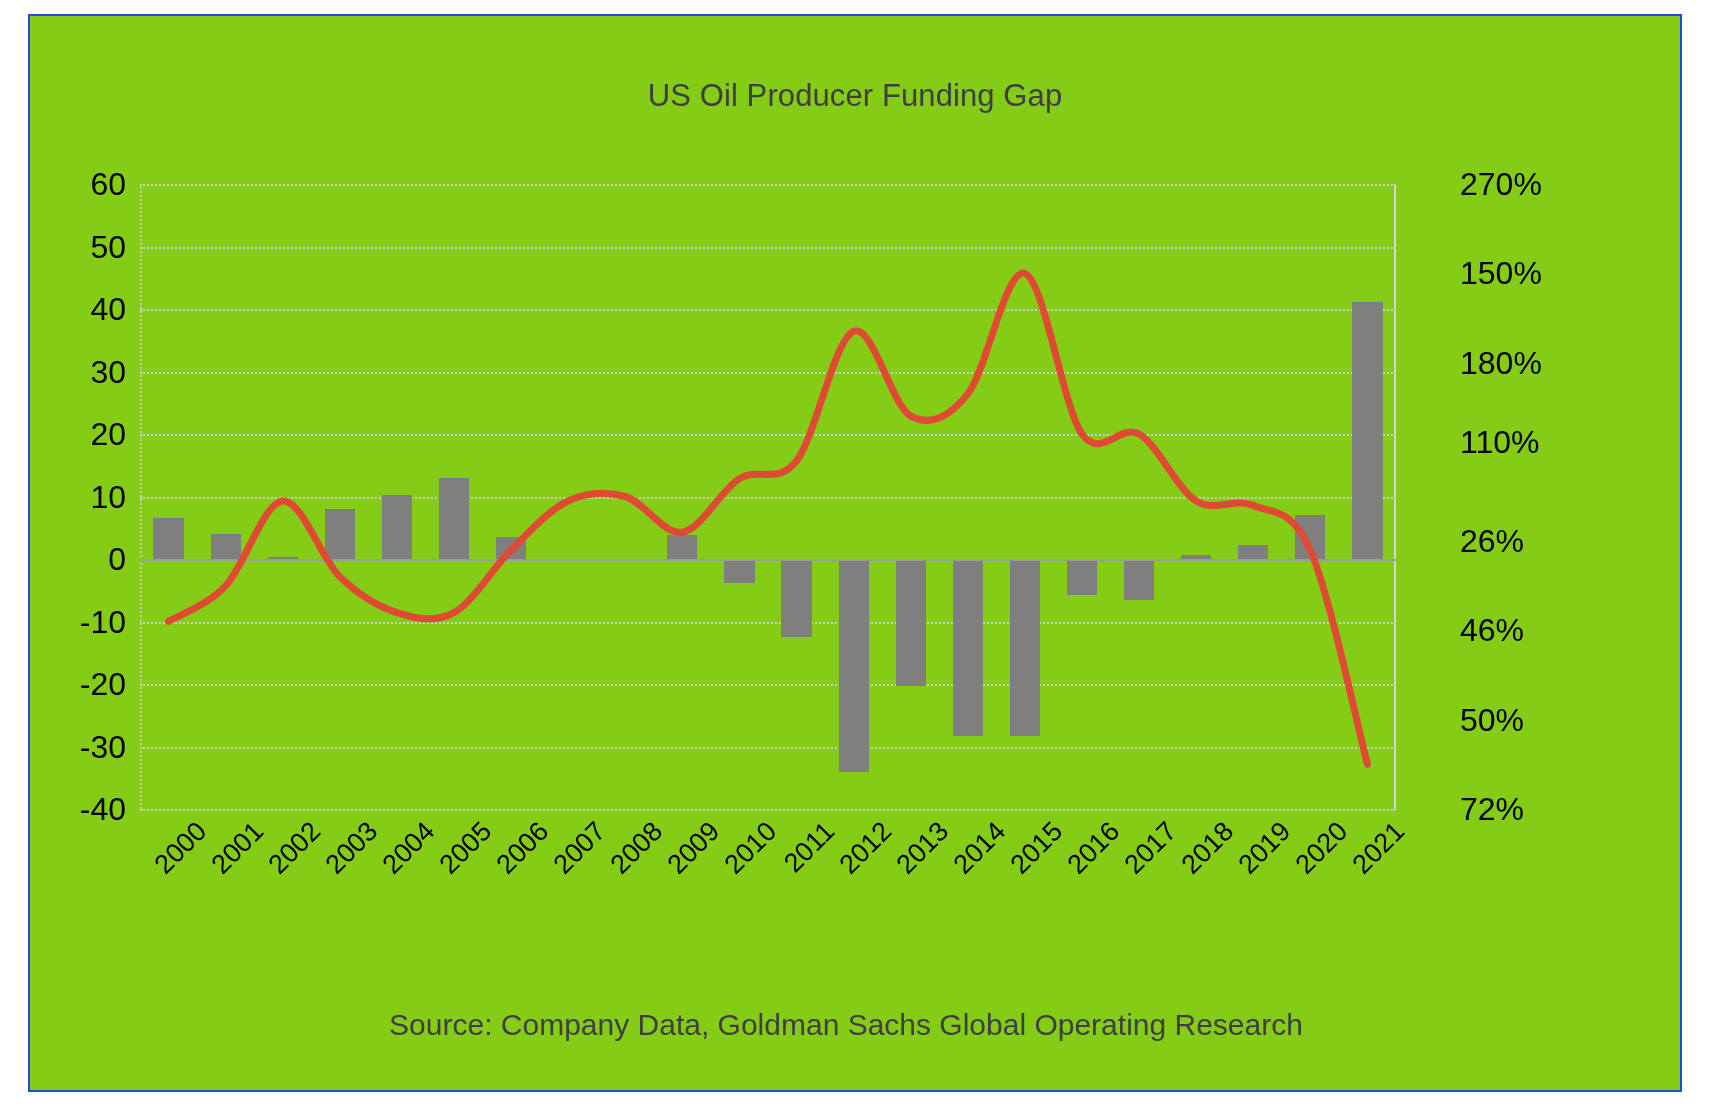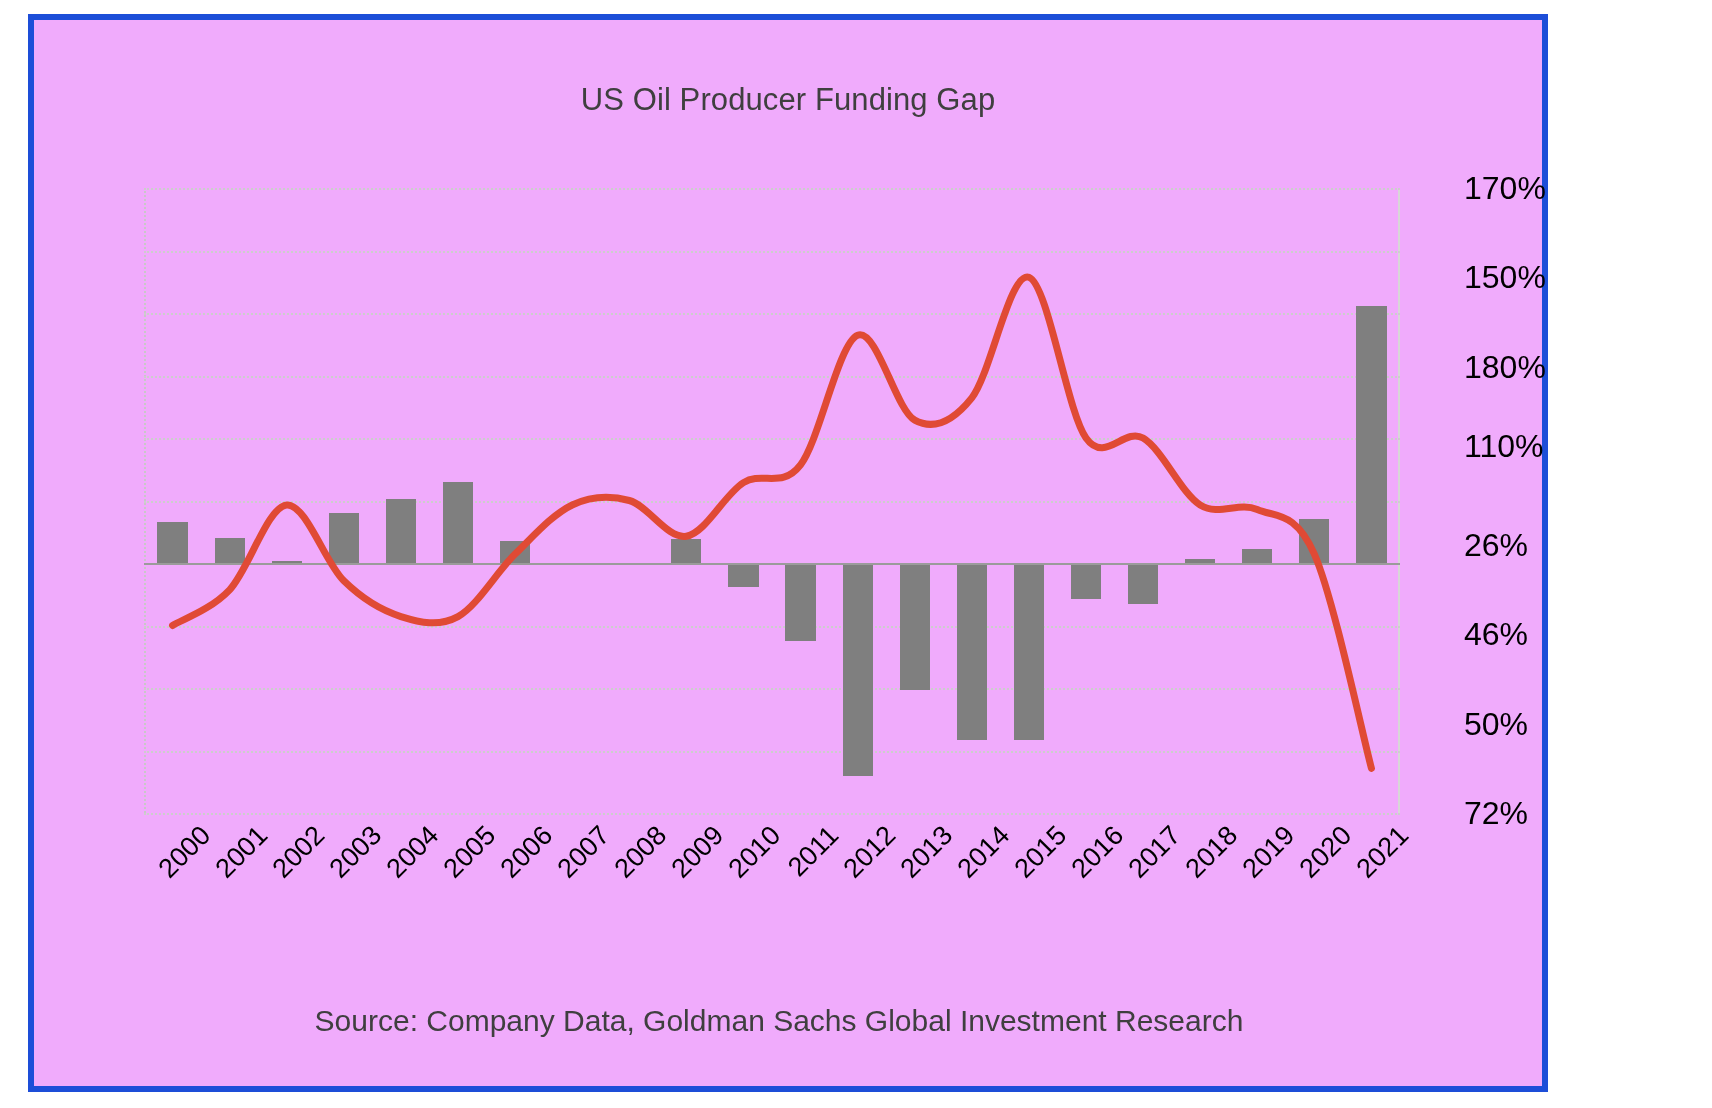--- a/index.html
+++ b/index.html
@@ -6,24 +6,24 @@
   body{
     width:1712px;height:1108px;
     background:#ffffff;
     font-family:"Liberation Sans", sans-serif;
     color:#3f3f3f;
     overflow:hidden;
   }
   #frame{
     position:absolute;
     left:28px;top:14px;
-    width:1520px;height:1078px;
-    border:6px solid #1d4ed8;
+    width:1654px;height:1078px;
+    border:2px solid #1d4ed8;
     box-sizing:border-box;
-    background:#f0abfc;
+    background:#84cc16;
   }
   
   .title-block{
     position:absolute;left:0;top:62px;width:100%;
     text-align:center;
     line-height:1.18;
   }
   .title-1{font-size:31px;color:#3f3f3f;letter-spacing:.1px;}
   .title-2{font-size:31px;color:#3f3f3f;letter-spacing:.1px;}
 
@@ -104,22 +104,35 @@
 </style>
 </head>
 <body>
 
 <div id="frame">
 
   <div class="title-block">
     <div class="title-1">US Oil Producer Funding Gap</div>
   </div>
 
+  <div id="yleft">
+      <div class="ylab" style="top: 0px;">60</div>
+      <div class="ylab" style="top: 62.5px;">50</div>
+      <div class="ylab" style="top: 125px;">40</div>
+      <div class="ylab" style="top: 187.5px;">30</div>
+      <div class="ylab" style="top: 250px;">20</div>
+      <div class="ylab" style="top: 312.5px;">10</div>
+      <div class="ylab" style="top: 375px;">0</div>
+      <div class="ylab" style="top: 437.5px;">-10</div>
+      <div class="ylab" style="top: 500px;">-20</div>
+      <div class="ylab" style="top: 562.5px;">-30</div>
+      <div class="ylab" style="top: 625px;">-40</div>
+    </div>
   <div id="yright">
-      <div class="yrlab" style="top: 0px;">170%</div>
+      <div class="yrlab" style="top: 0px;">270%</div>
       <div class="yrlab" style="top: 89.2857px; text-align: right;">150%</div>
       <div class="yrlab" style="top: 178.571px;">180%</div>
       <div class="yrlab" style="top: 258px;">110%</div>
       <div class="yrlab" style="top: 357.143px;">26%</div>
       <div class="yrlab" style="top: 446.429px;">46%</div>
       <div class="yrlab" style="top: 535.714px;">50%</div>
       <div class="yrlab" style="top: 625px;">72%</div>
     </div>
 
   <div id="plot">
@@ -184,14 +197,14 @@
       <div class="xlab" style="left: 849.818px; margin-left: -60px;">2014</div>
       <div class="xlab" style="left: 906.909px; margin-left: -60px;">2015</div>
       <div class="xlab" style="left: 964px; margin-left: -60px;">2016</div>
       <div class="xlab" style="left: 1021.09px; margin-left: -60px;">2017</div>
       <div class="xlab" style="left: 1078.18px; margin-left: -60px;">2018</div>
       <div class="xlab" style="left: 1135.27px; margin-left: -60px;">2019</div>
       <div class="xlab" style="left: 1192.36px; margin-left: -60px;">2020</div>
       <div class="xlab" style="left: 1249.45px; margin-left: -60px;">2021</div>
     </div>
 
-  <div class="source">Source: Company Data, Goldman Sachs Global Investment Research</div>
+  <div class="source">Source: Company Data, Goldman Sachs Global Operating Research</div>
 </div>
 
 </body></html>

